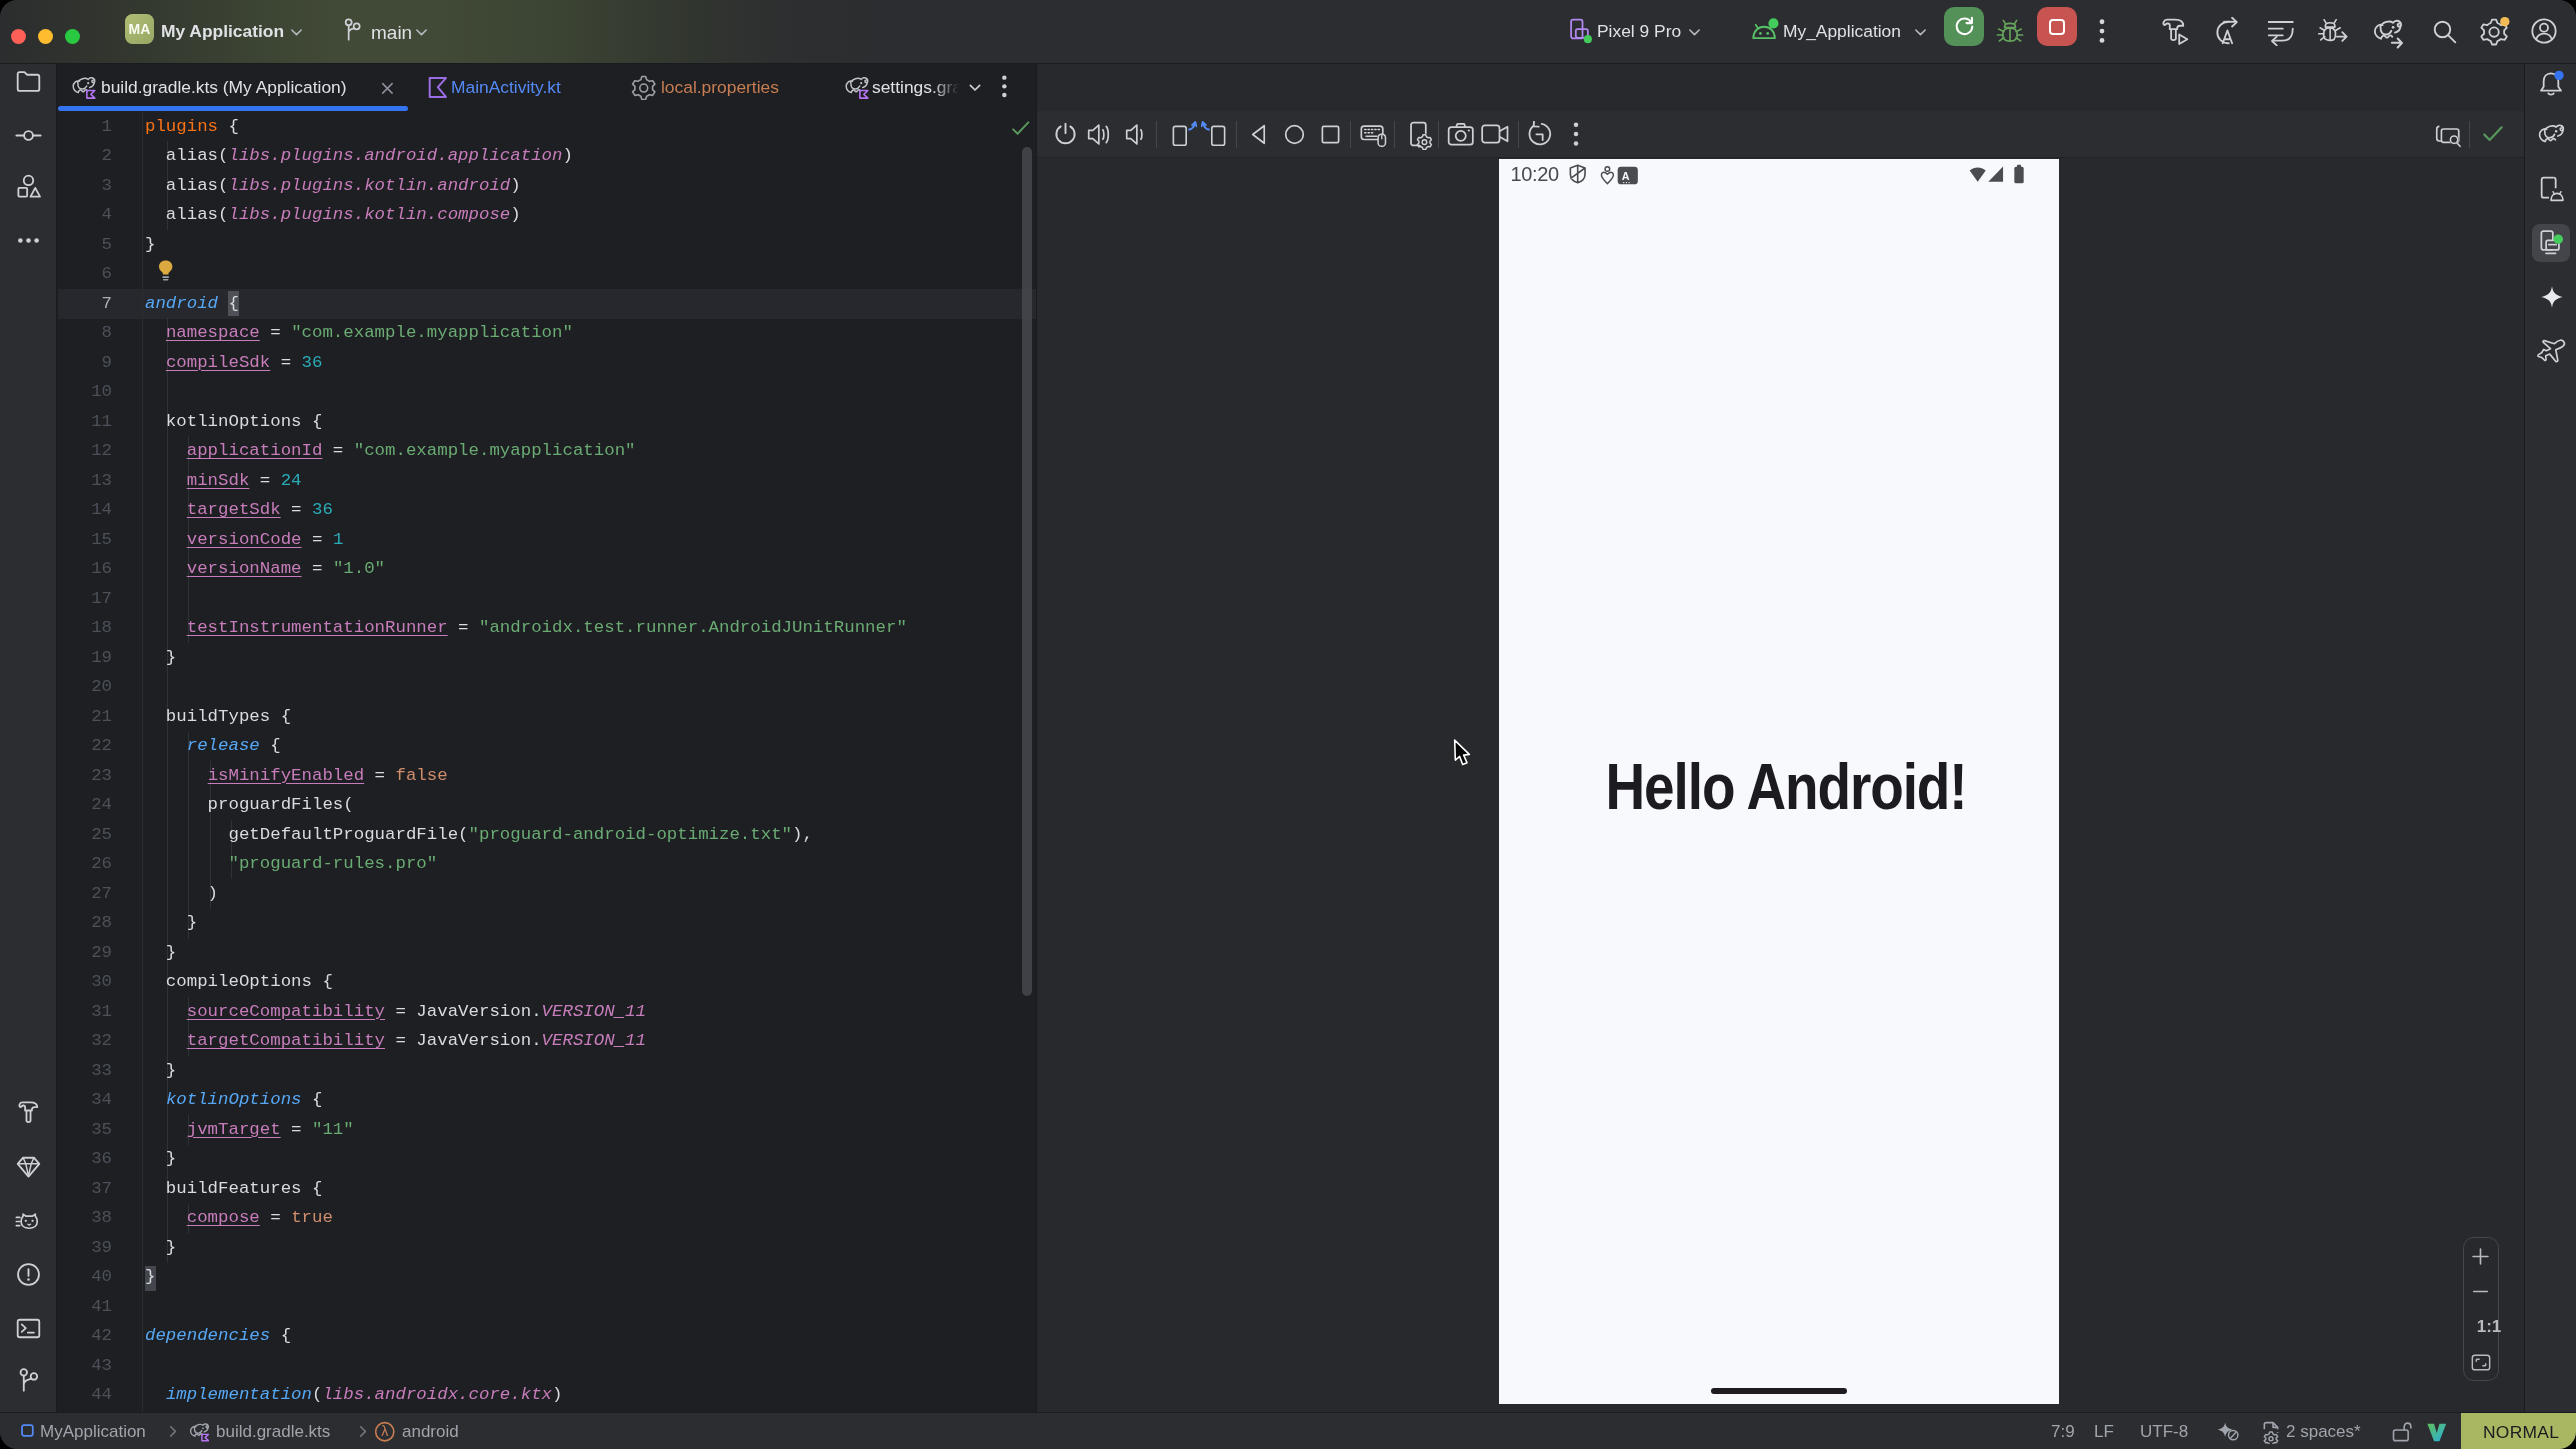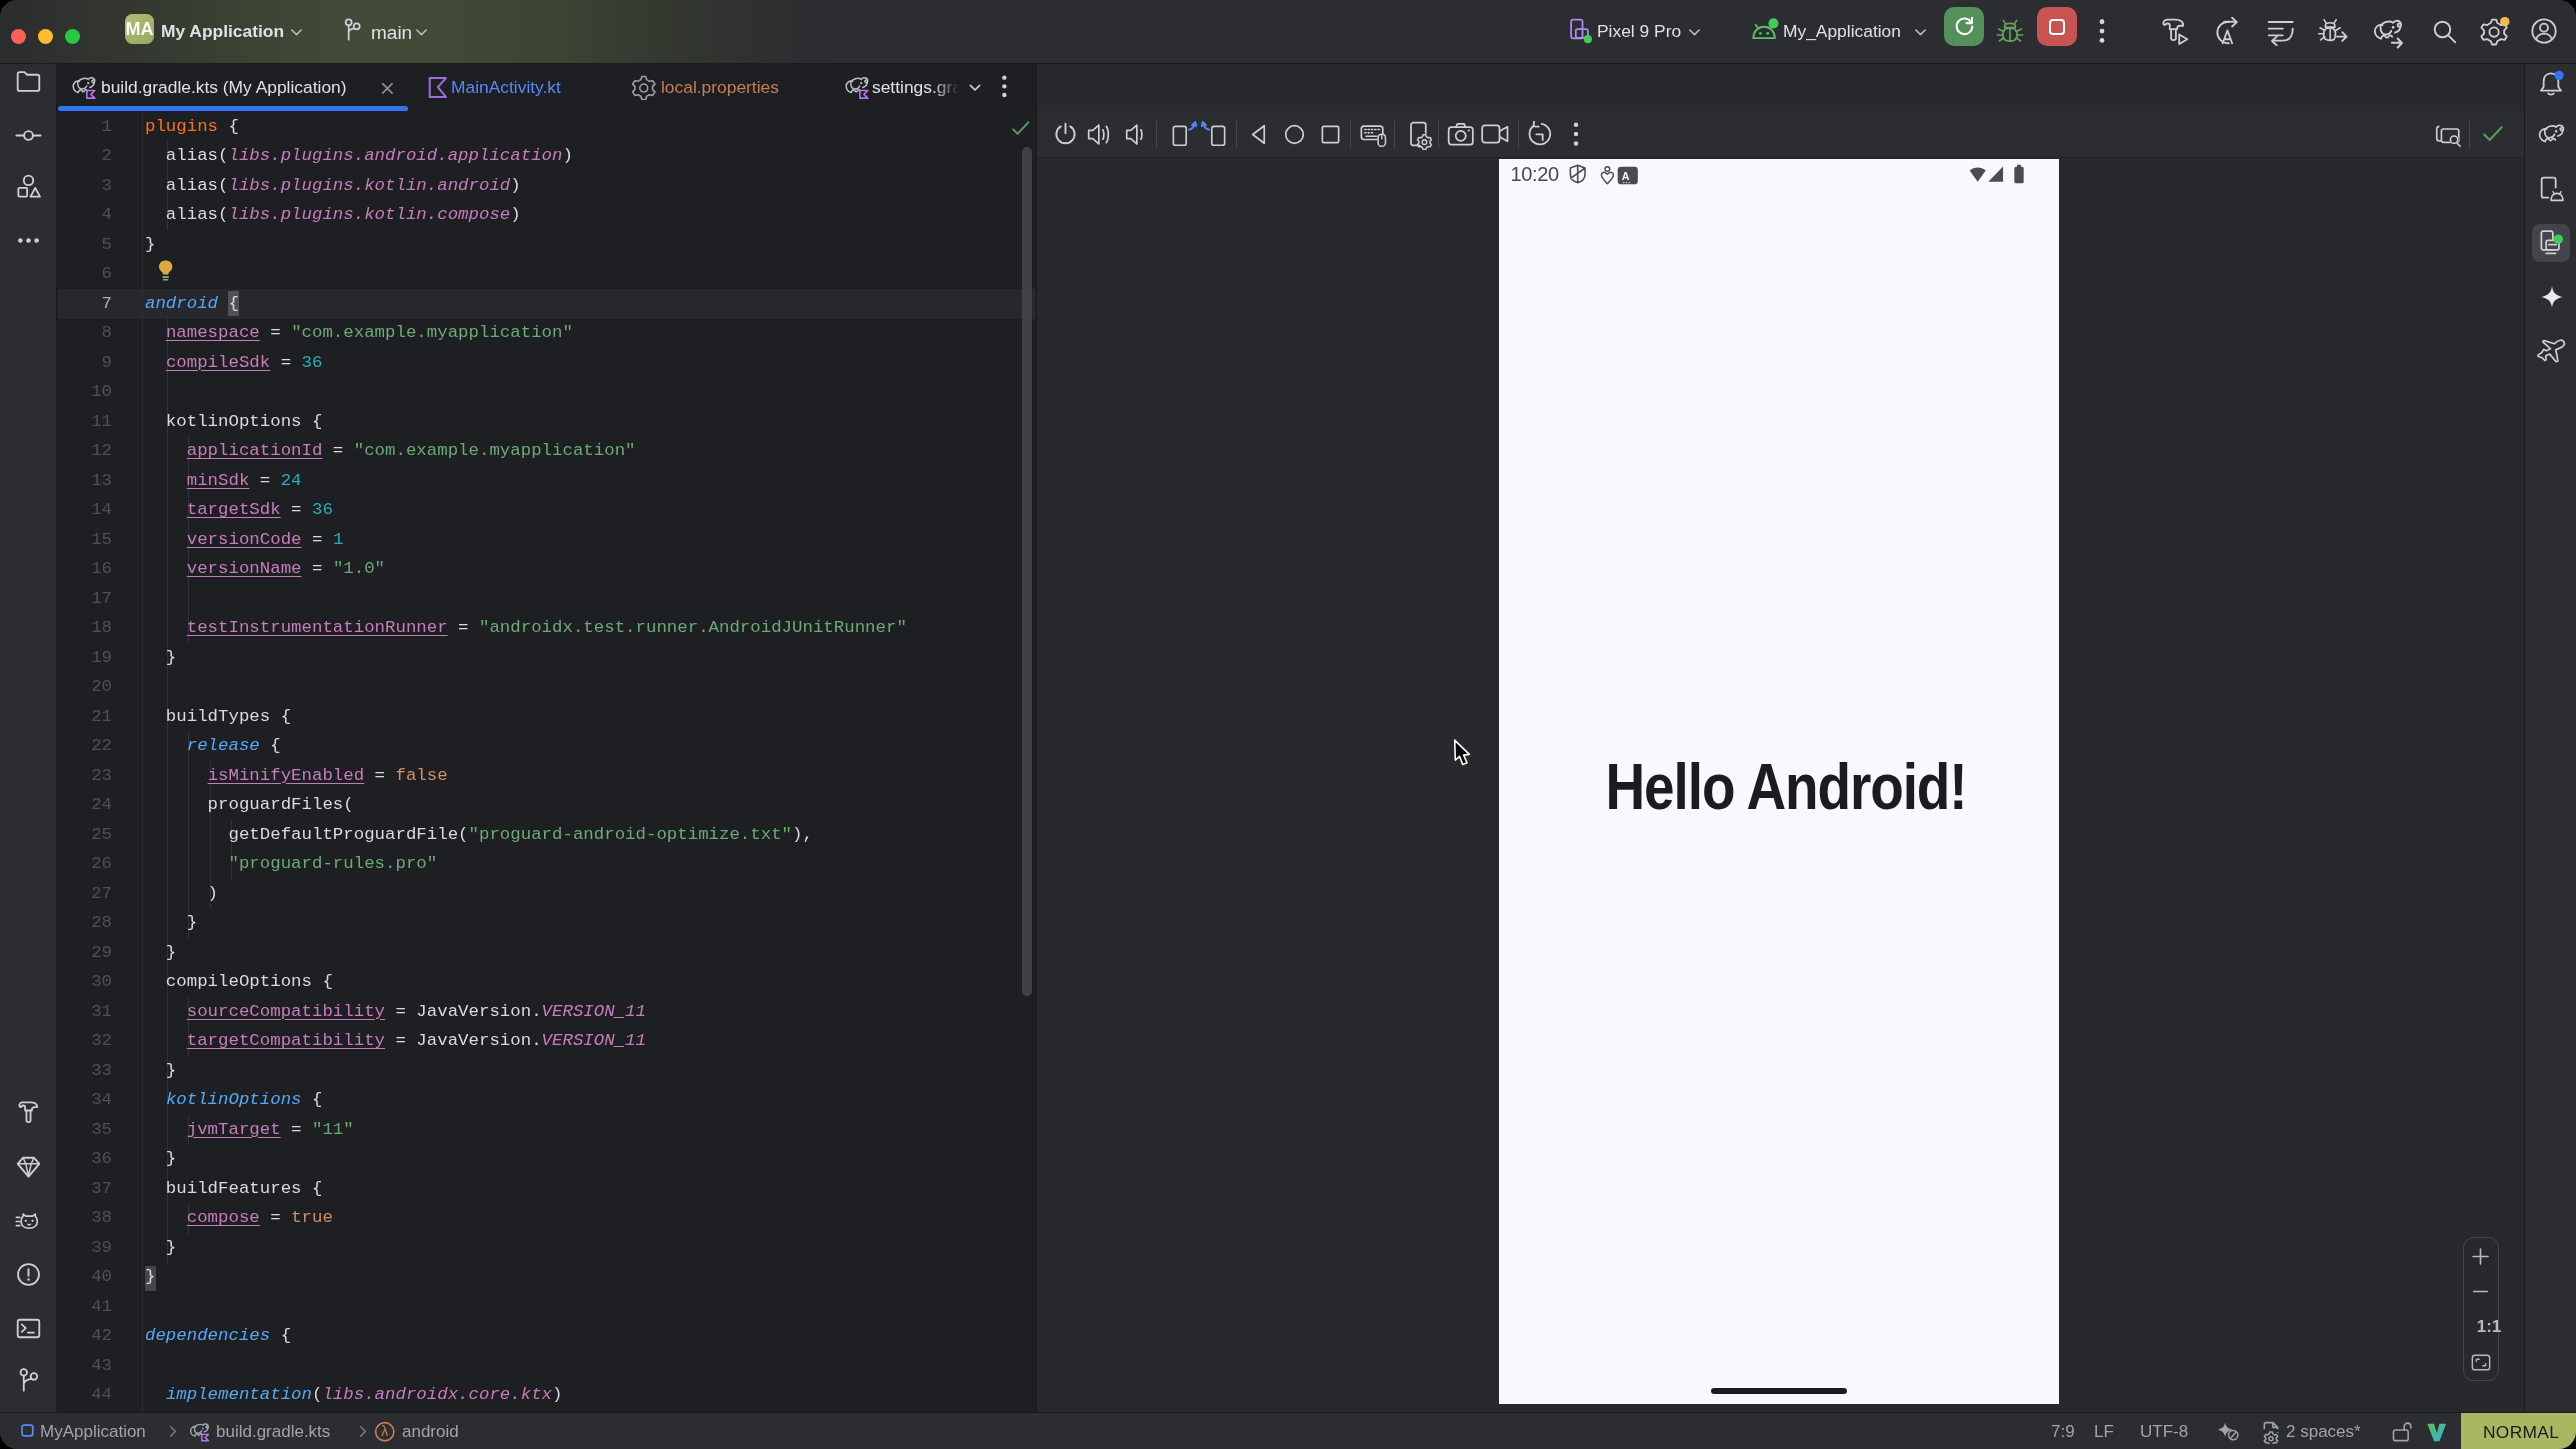--- a/index.html
+++ b/index.html
@@ -26,21 +26,21 @@
   .sep { position:absolute; width:1.3px; height:27px; top:10px; background:#44464B; }
   svg { display:block; }
 </style>
 </head>
 <body>
 <div id="win">
   <div id="titlebar">
     <div class="tl" style="left:10.7px; background:#FE5F57;"></div>
     <div class="tl" style="left:38px; background:#FEBC2E;"></div>
     <div class="tl" style="left:65px; background:#28C840;"></div>
-    <div class="abs" style="left:125px; top:14px; width:29px; height:30px; border-radius:7.4px; background:linear-gradient(140deg,#AFBC74 0%,#97A964 100%); color:#FAFBF2; font-weight:700; font-size:18px; text-align:center; line-height:30px; letter-spacing:0px;">MA</div>
+    <div class="abs" style="left:125px; top:14px; width:29px; height:30px; border-radius:7.4px; background:linear-gradient(140deg,#AFBC74 0%,#97A964 100%); color:#FAFBF2; font-weight:700; font-size:14px; text-align:center; line-height:30px; letter-spacing:0px;">MA</div>
     <div class="abs" style="left:161px; top:21px; font-size:17.4px; font-weight:600; color:#DFE1E5;">My Application</div>
     <svg class="abs" style="left:287px; top:24px;" width="19" height="16" viewBox="0 0 28 24">
         <path d="M7 9 L14 16 L21 9" fill="none" stroke="#B4B8BF" stroke-width="2.4" stroke-linecap="round" stroke-linejoin="round"></path>
       </svg>
     <svg class="abs" style="left:342px; top:17.4px;" width="20" height="28" viewBox="0 0 30 42">
         <circle cx="10" cy="8" r="4.5" fill="none" stroke="#CED0D6" stroke-width="2.6"></circle>
         <circle cx="22" cy="14" r="4.5" fill="none" stroke="#CED0D6" stroke-width="2.6"></circle>
         <path d="M10 12.5 V34 M10 24 C10 18 16 18 18.5 17" fill="none" stroke="#CED0D6" stroke-width="2.6" stroke-linecap="round"></path>
       </svg>
     <div class="abs" style="left:371px; top:21.5px; font-size:19px; color:#DFE1E5;">main</div>

